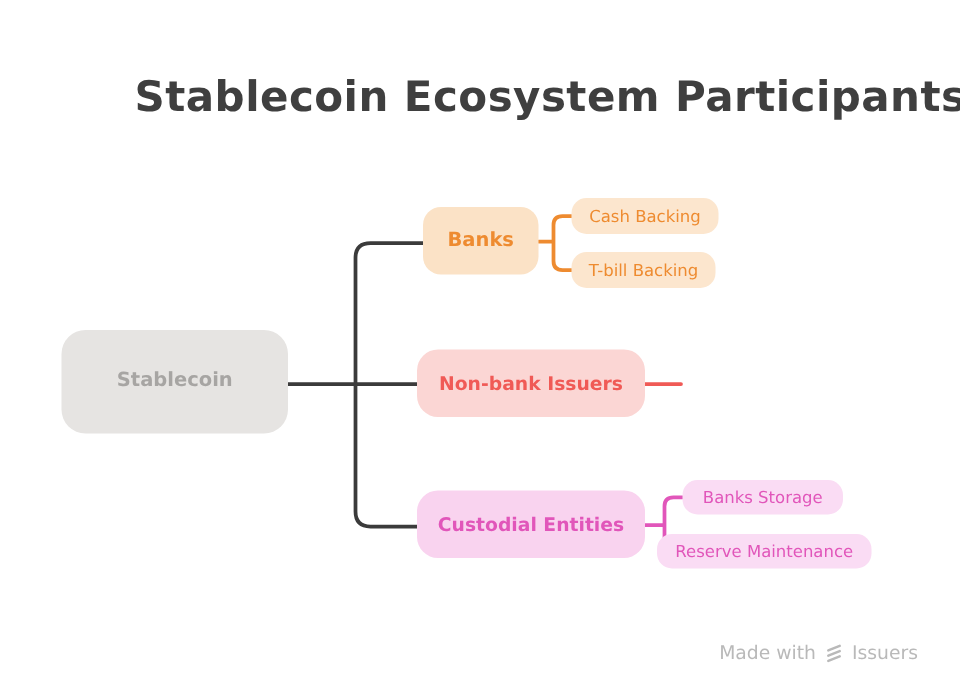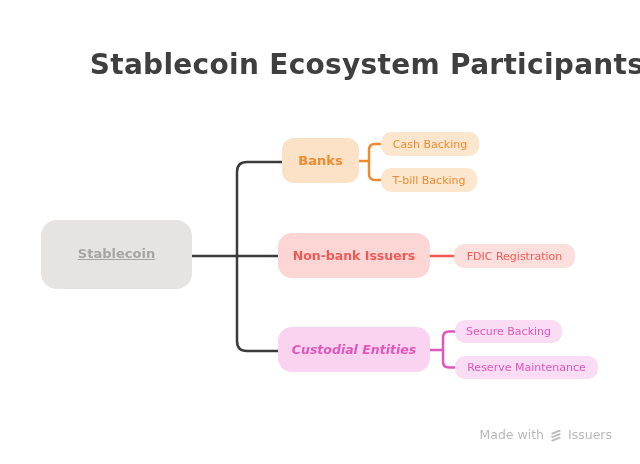--- a/index.html
+++ b/index.html
@@ -15,41 +15,41 @@
   }
   svg.connectors{position:absolute;left:0;top:0;}
   .node{
     position:absolute;display:flex;align-items:center;justify-content:center;
     text-align:center;white-space:nowrap;box-sizing:border-box;
   }
   .node .lbl{display:block;}
   .root-node{
     left:41px;top:220px;width:151px;height:69px;border-radius:16px;
     background:var(--root_fill,#e6e4e2);color:var(--root_text,#a7a5a3);
-    font-weight:bold;font-size:13px;line-height:1.45;flex-direction:column;text-decoration:underline;
+    font-weight:bold;font-size:13px;line-height:1.45;flex-direction:column;
   }
   .branch{font-weight:bold;font-size:12.5px;}
   .banks-node{
     left:282px;top:138px;width:77px;height:45px;border-radius:12px;
     background:var(--banks_fill,#fbe2c6);color:var(--banks_accent,#ee8b30);font-size:13px;
   }
   .nonbank-node{
     left:278px;top:233px;width:152px;height:45px;border-radius:14px;
     background:var(--nonbank_fill,#fbd6d4);color:var(--nonbank_accent,#f05a56);
   }
   .custodial-node{
     left:278px;top:327px;width:152px;height:45px;border-radius:14px;
-    background:var(--custodial_fill,#f9d3ef);color:var(--custodial_accent,#e156ba);font-style:italic;
+    background:var(--custodial_fill,#f9d3ef);color:var(--custodial_accent,#e156ba);
   }
   .leaf{font-size:11px;border-radius:10px;}
   .cash-node{left:381px;top:132px;width:98px;height:24px;background:var(--banks_child_fill,#fce6ce);color:var(--banks_accent,#ee8b30);}
   .tbill-node{left:381px;top:168px;width:96px;height:24px;background:var(--banks_child_fill,#fce6ce);color:var(--banks_accent,#ee8b30);}
   .fdic-node{left:454px;top:244px;width:121px;height:24px;background:var(--nonbank_child_fill,#fcdedd);color:var(--nonbank_accent,#f05a56);}
   .secure-node{left:455px;top:320px;width:107px;height:23px;background:var(--custodial_child_fill,#fadcf4);color:var(--custodial_accent,#e156ba);}
-  .reserve-node{left:455px;top:356px;width:143px;height:23px;background:var(--custodial_child_fill,#fadcf4);color:var(--custodial_accent,#e156ba);}
+  .reserve-node{left:438px;top:356px;width:143px;height:23px;background:var(--custodial_child_fill,#fadcf4);color:var(--custodial_accent,#e156ba);}
   .watermark{
     position:absolute;right:28px;top:427px;display:flex;align-items:center;gap:5px;
     font-size:12.5px;color:var(--watermark_color,#b9b9b9);
     font-family:"DejaVu Sans","Liberation Sans",sans-serif;
   }
 </style>
 </head>
 <body>
 
 <div class="canvas">
@@ -74,29 +74,26 @@
   <div class="node branch banks-node">
     <span class="lbl">Banks</span>
   </div>
   <div class="node branch nonbank-node">
     <span class="lbl">Non-bank Issuers</span>
   </div>
 
   <div class="node leaf tbill-node">
     <span class="lbl">T-bill Backing</span>
   </div>
-  <div class="node leaf fdic-node">
-    <span class="lbl">FDIC Registration</span>
-  </div>
 
   <div class="node branch custodial-node">
     <span class="lbl">Custodial Entities</span>
   </div>
   <div class="node leaf secure-node">
-    <span class="lbl">Secure Backing</span>
+    <span class="lbl">Banks Storage</span>
   </div>
   <div class="node leaf reserve-node">
     <span class="lbl">Reserve Maintenance</span>
   </div>
 
   <div class="watermark">
     <span>Made with</span>
     <span style="display:inline-flex;">
       <svg width="14" height="14" viewBox="0 0 14 14" fill="none">
         <path d="M3.2 5.6 L10.8 2.6 M3.2 9.1 L10.8 6.1 M3.2 12.6 L10.8 9.6" stroke="#b9b9b9" stroke-width="1.7" stroke-linecap="round"></path>

